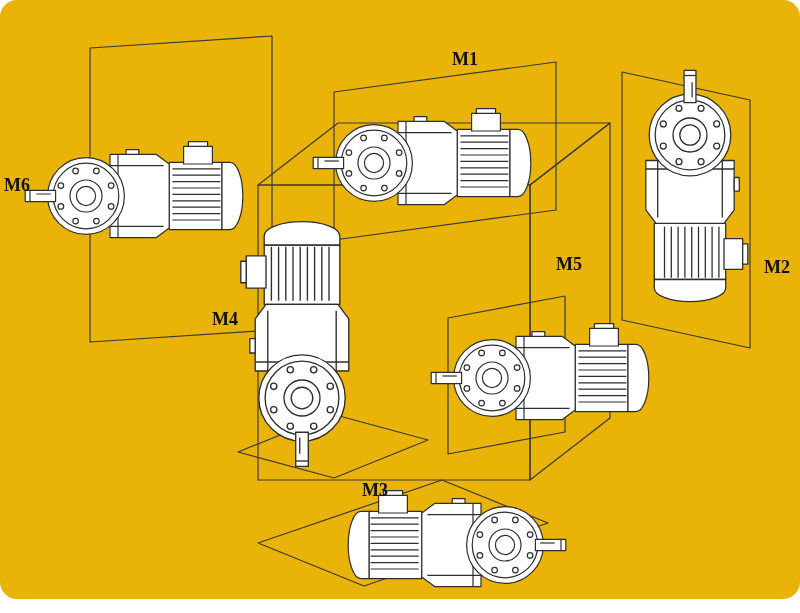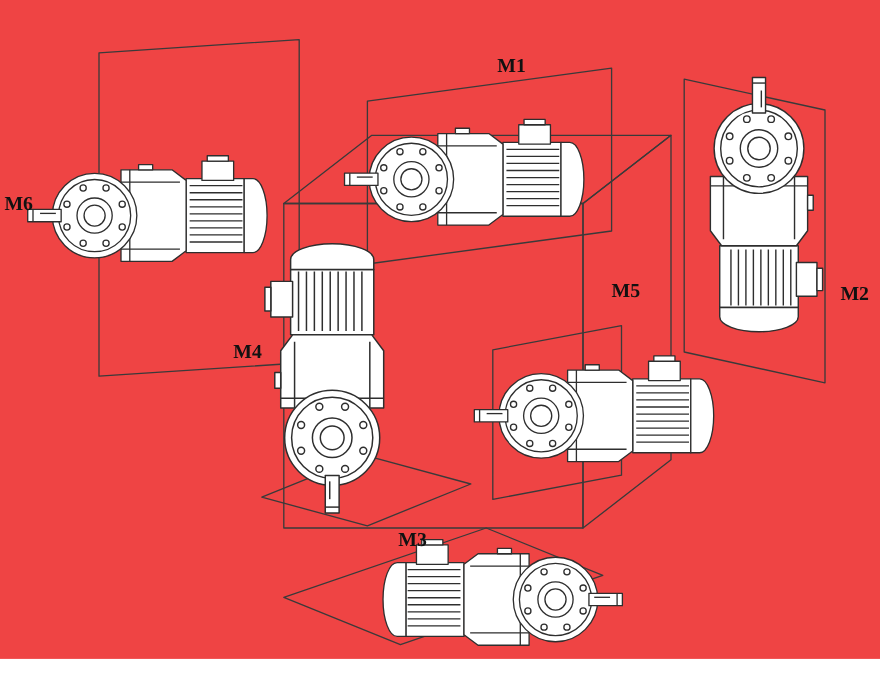--- a/index.html
+++ b/index.html
@@ -1,21 +1,22 @@
 <!DOCTYPE html>
 <html><head>
 <meta charset="utf-8">
 <style>
   html,body{margin:0;padding:0;background:#ffffff;}
   .stage{
     position:relative;
     width:800px;height:599px;
-    background:#ef4444;
+    background:#eab308;
     overflow:hidden;
     font-family:"Liberation Serif", serif;
+    border-radius:17px;
   }
   svg{display:block;}
   .construction{fill:none;stroke:#3a3a3a;stroke-width:1.2;stroke-linejoin:round;}
   .pos-label{
     font-family:"Liberation Serif", serif;
     font-weight:bold;
     font-size:18px;
     fill:#111111;
   }
 </style>

